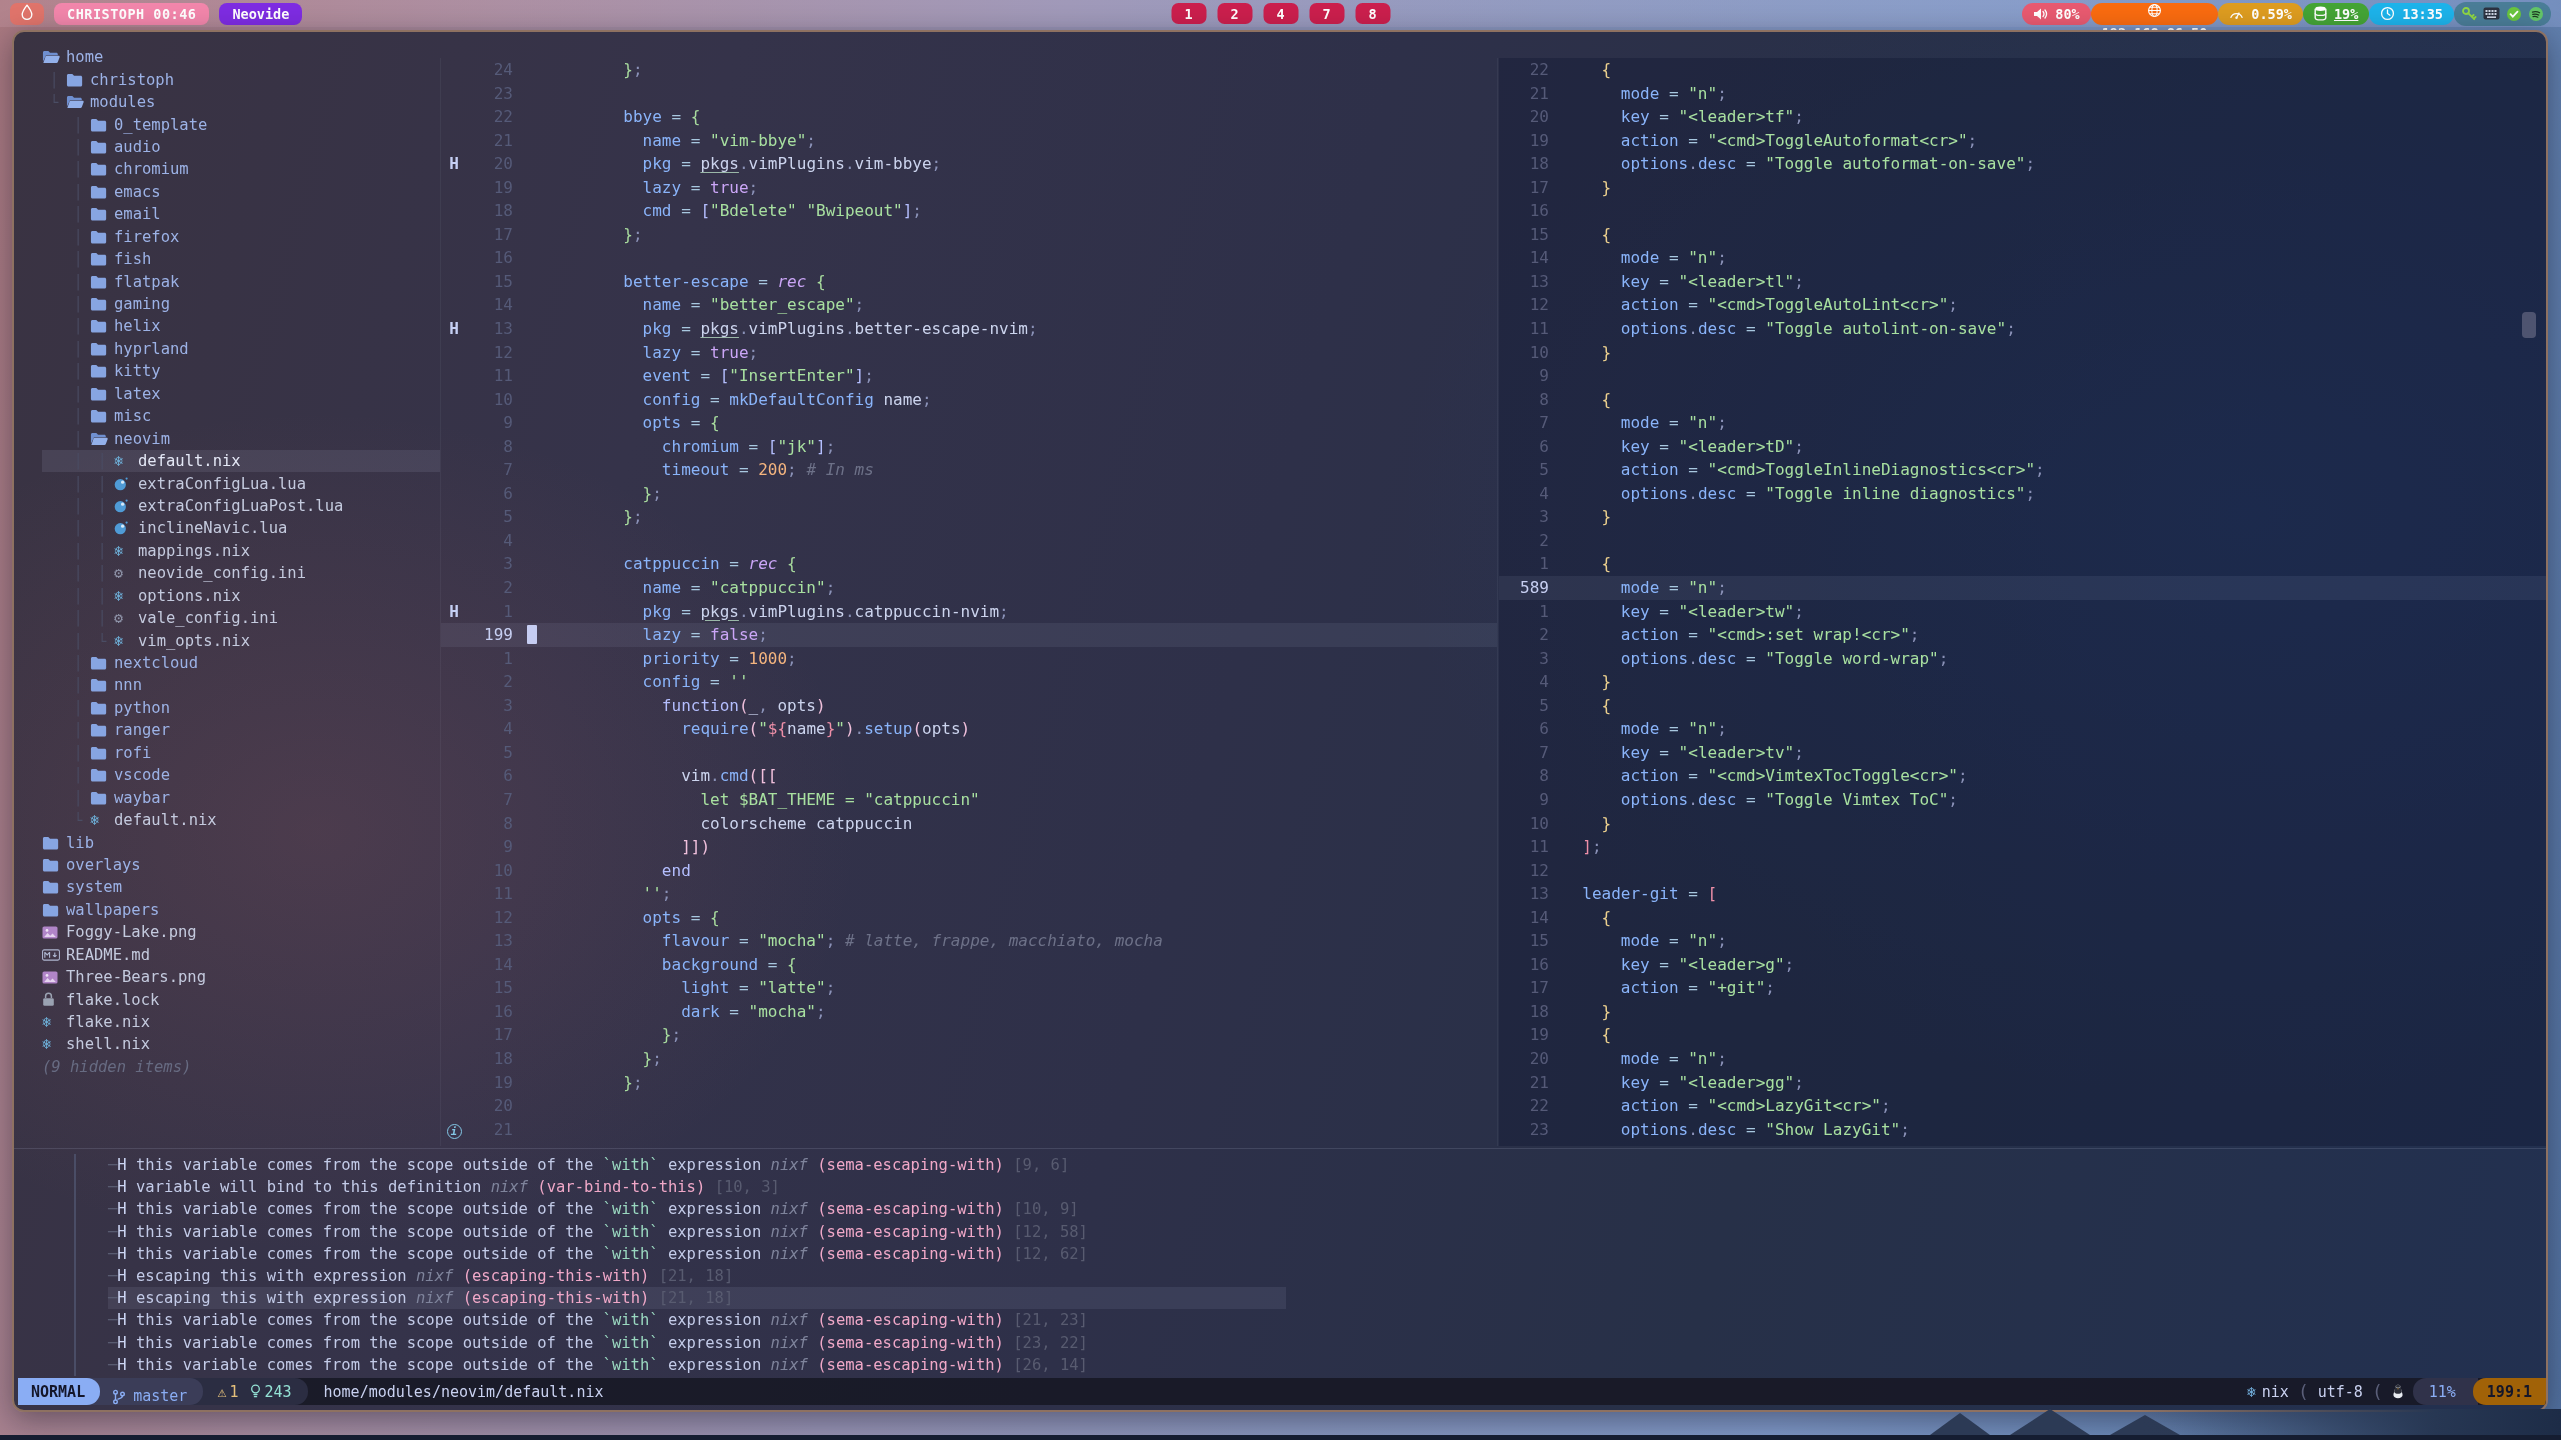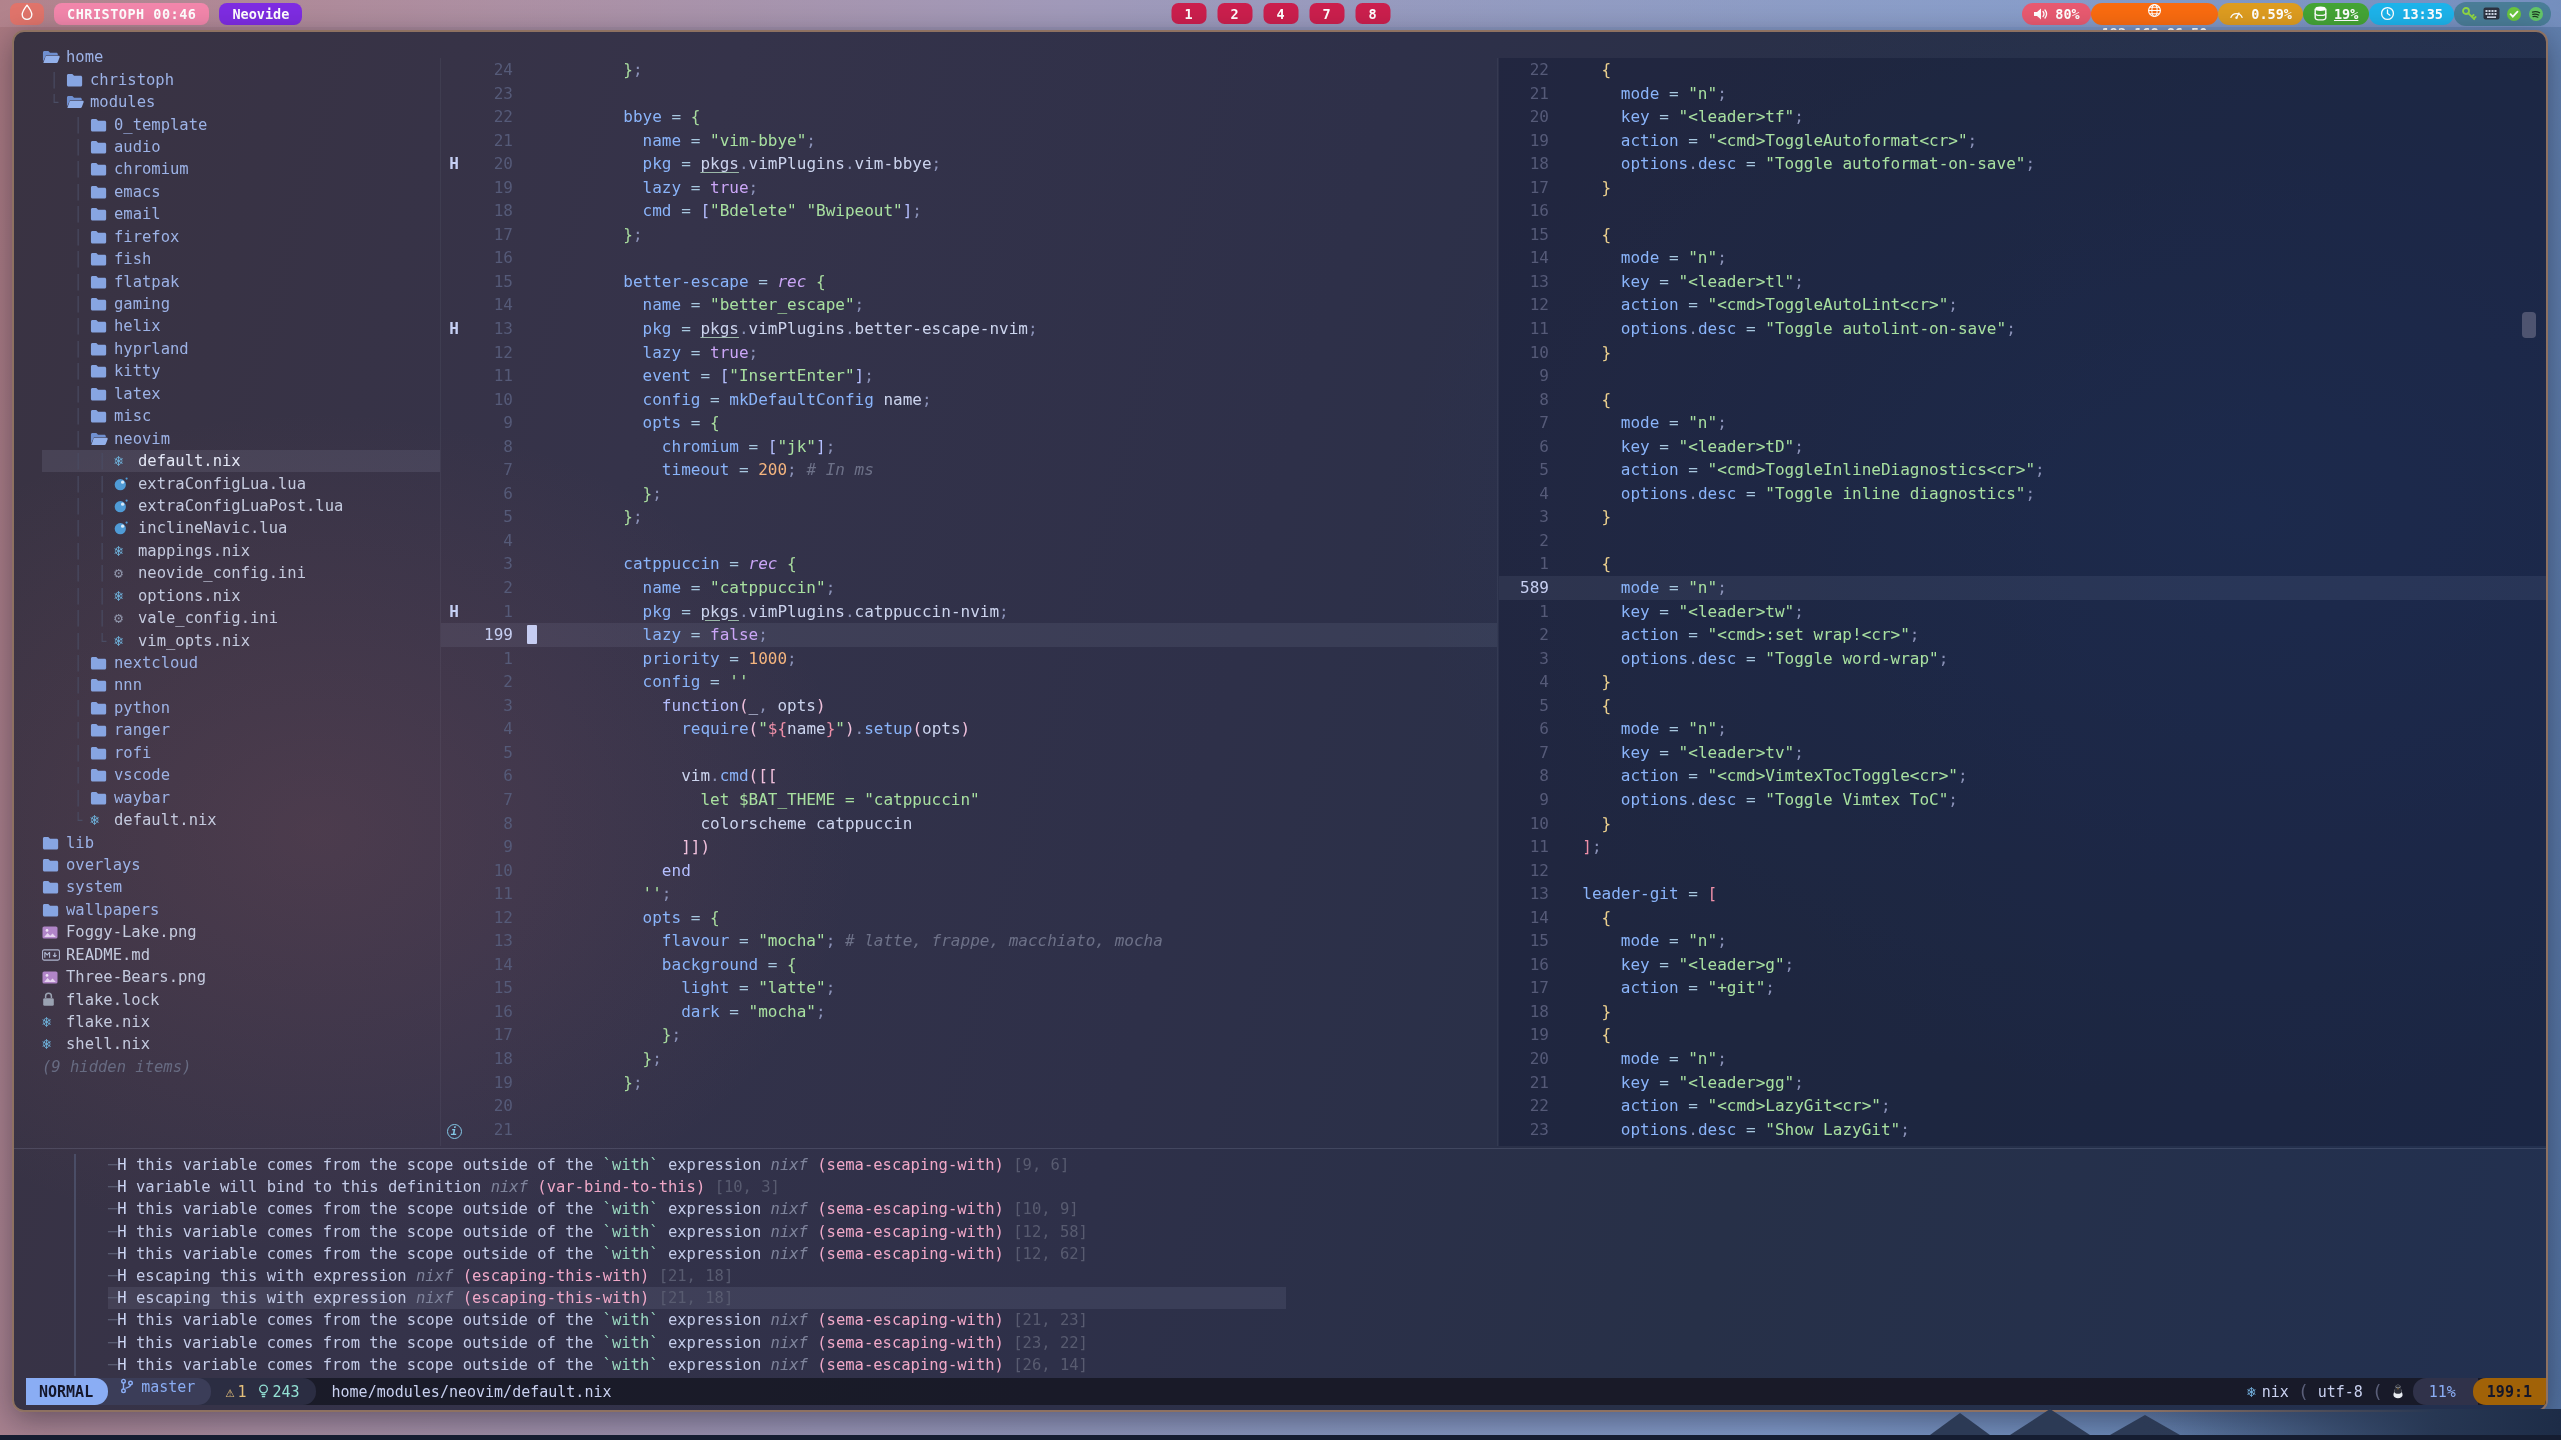--- a/index.html
+++ b/index.html
@@ -82,25 +82,25 @@
   
   .panel{position:absolute;left:0;right:0;top:1116px;height:228px;border-top:1px solid rgba(205,214,244,.14);
     padding:5px 0 0 60px;font-size:15.5px;}
   .panel-rows{border-left:2px solid #4a4d66;}
   .drow{line-height:22.2px;white-space:pre;color:#c3cbe8;margin-left:32px;}
   .drow.sel{background:rgba(205,214,244,.09);width:1178px;}
   .sg-dg{color:#585b70}.sg-sev{color:#cdd6f4}.sg-dmsg{color:#c3cbe8}
   .sg-dtick{color:#9ad8c0}.sg-dsrc{color:#7f849c;font-style:italic}.sg-dcode{color:#f0a8c8}.sg-dpos{color:#585b70}
 
   
-  .sb{position:absolute;left:12px;right:0;top:1346px;height:27px;background:rgba(24,25,38,.92);
+  .sb{position:absolute;left:4px;right:0;top:1346px;height:27px;background:rgba(24,25,38,.92);
     display:flex;align-items:center;font-size:15px;color:#c9d1f0;}
   .sb-mode{background:#8aadf4;color:#14162a;font-weight:bold;padding:0 15px 0 13px;height:100%;
     display:flex;align-items:center;border-radius:0 13px 13px 0;z-index:3;}
-  .sb-git{background:#3b3d58;color:#8aadf4;height:100%;display:flex;align-items:flex-start;gap:7px;
+  .sb-git{background:#3b3d58;color:#8aadf4;height:100%;display:flex;align-items:flex-end;gap:7px;
     padding:0 16px 0 26px;margin-left:-14px;border-radius:0 13px 13px 0;z-index:2;}
   .sb-diag{background:#2b2d42;height:100%;display:flex;align-items:center;gap:12px;
     padding:0 16px 0 28px;margin-left:-14px;border-radius:0 13px 13px 0;z-index:1;}
   .warn{color:#e5c07b;display:flex;align-items:center;gap:3px;}
   .hint{color:#94e2d5;display:flex;align-items:center;gap:3px;}
   .sb-path{margin-left:16px;color:#c9d1f0;}
   .sb-right{margin-left:auto;display:flex;align-items:center;height:100%;gap:9px;}
   .paren{color:#5a5e78;font-size:18px;}
   .snow{color:#74b2e0;margin-right:6px;}
   .sb-pct{background:#30324a;border-radius:13px 0 0 13px;padding:0 22px 0 16px;height:100%;

